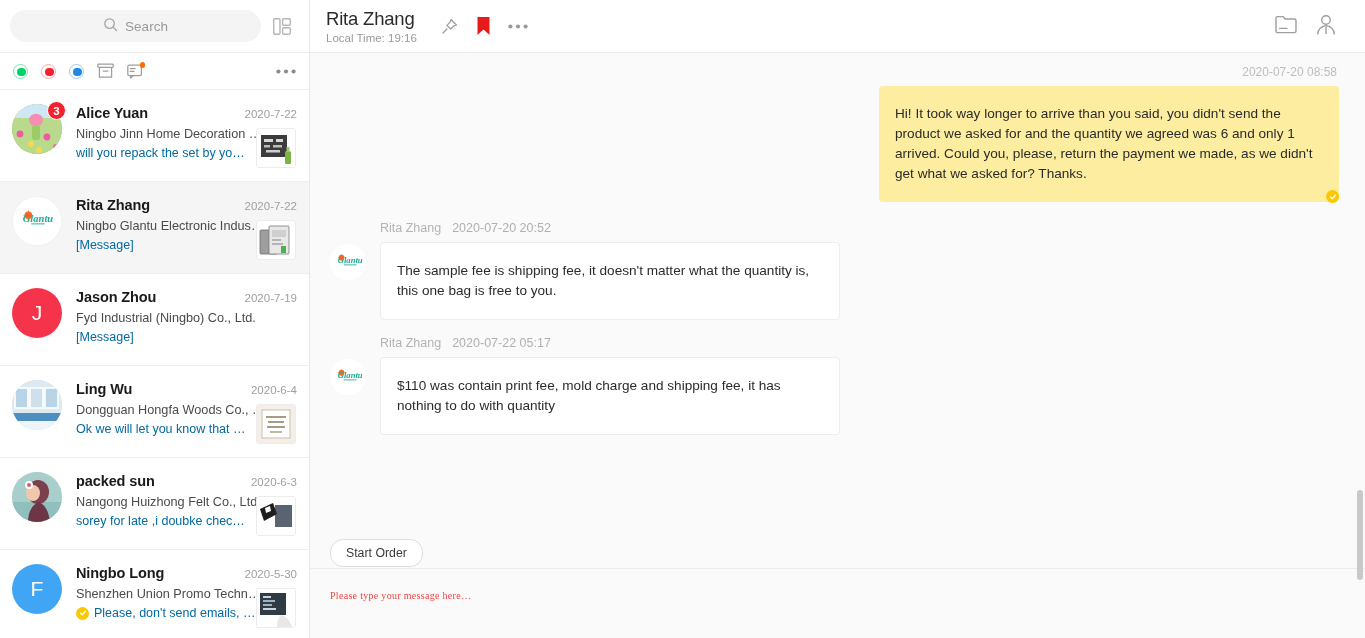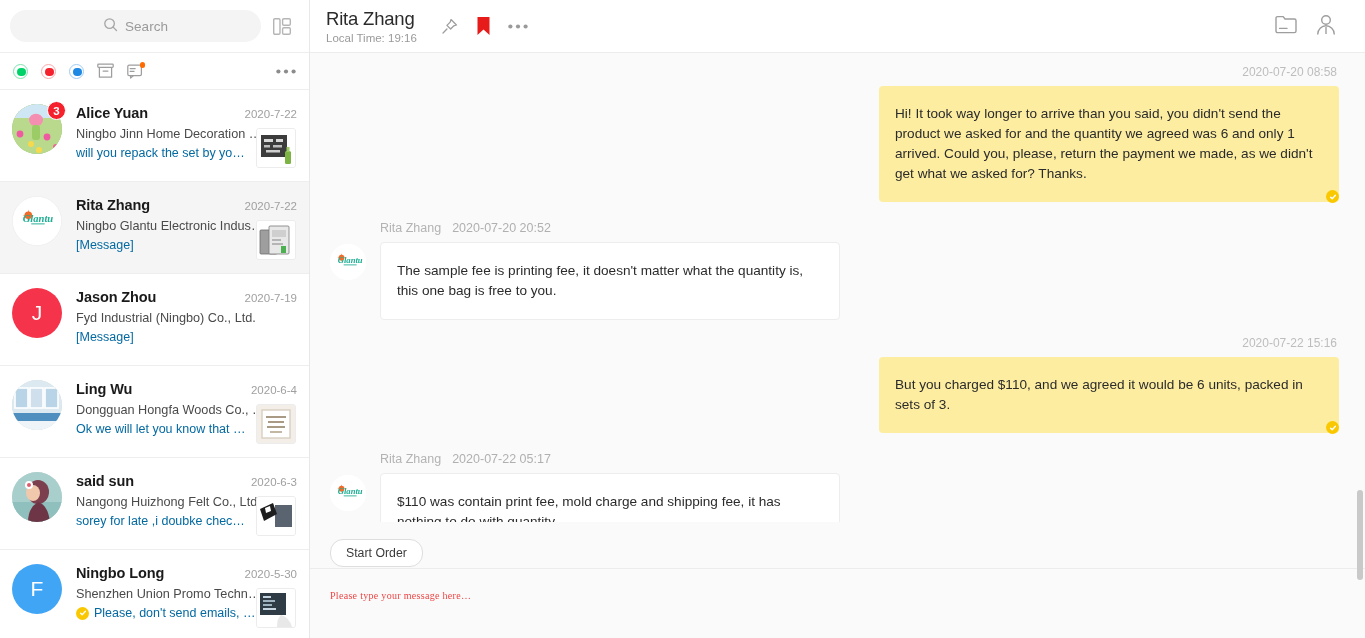--- a/index.html
+++ b/index.html
@@ -402,21 +402,21 @@
               <ellipse cx="26" cy="20" rx="11" ry="12" fill="#7b3f4e"></ellipse>
               <ellipse cx="21" cy="21" rx="7" ry="8" fill="#f0c9ad"></ellipse>
               <path d="M26 30 q10 3 12 20 H16 q0-14 10-20Z" fill="#6d3545"></path>
               <circle cx="17" cy="13" r="4" fill="#ffffff"></circle>
               <circle cx="17" cy="13" r="2" fill="#e05a6e"></circle>
             </svg>
           </div>
         </div>
         <div class="conv-body">
           <div class="conv-top">
-            <span class="conv-name">said sun</span>
+            <span class="conv-name">packed sun</span>
             <span class="conv-date">2020-6-3</span>
           </div>
           <div class="conv-company">Nangong Huizhong Felt Co., Ltd.</div>
           <div class="conv-snippet">
             <span>sorey for late ,i doubke chec…</span>
           </div>
         </div>
         <div class="thumb">
           <svg width="38" height="38" viewBox="0 0 38 38">
             <rect width="38" height="38" fill="#ffffff"></rect>
@@ -533,37 +533,24 @@
           <div class="sm-avatar">
             <svg width="36" height="36" viewBox="0 0 50 50">
               <rect width="50" height="50" fill="#ffffff"></rect>
               <circle cx="16" cy="19" r="4" fill="#ef6c2a"></circle>
               <path d="M16 13 L17 18 L16 25 L15 18 Z" fill="#ef6c2a"></path>
               <path d="M10 19 L15 20 L22 19 L15 18 Z" fill="#ef6c2a"></path>
               <text x="28" y="27" font-family="Liberation Serif, serif" font-size="12" font-style="italic" font-weight="700" fill="#1fae94" text-anchor="middle">Glantu</text>
               <line x1="19" y1="29" x2="37" y2="29" stroke="#1fae94" stroke-width="1.2"></line>
             </svg>
           </div>
-          <div class="bubble in">The sample fee is printing fee, it doesn't matter what the quantity is, this one bag is free to you.</div>
-        </div>
-      </div>
-
-      <div class="msg-out">
-        <div class="meta-out">2020-07-22 15:16</div>
-        <div class="out-row">
-          <div class="bubble out">But you charged $110, and we agreed it would be 6 units, packed in sets of 3.</div>
-        </div>
-        <div style="display:flex;justify-content:flex-end;width:100%;margin-top:-12px;">
-          <span class="out-check">
-            <svg width="8" height="8" viewBox="0 0 10 10">
-                <path d="M2 5.2 L4 7.2 L8 2.9" stroke="#fff" stroke-width="1.7" fill="none" stroke-linecap="round" stroke-linejoin="round"></path>
-              </svg>
-          </span>
-        </div>
-      </div>
+          <div class="bubble in">The sample fee is shipping fee, it doesn't matter what the quantity is, this one bag is free to you.</div>
+        </div>
+      </div>
+
 
       <div class="msg-in">
         <div class="meta-in">
           <span class="mi-name">Rita Zhang</span>
           <span>2020-07-22 05:17</span>
         </div>
         <div class="bubble-row-in">
           <div class="sm-avatar">
             <svg width="36" height="36" viewBox="0 0 50 50">
               <rect width="50" height="50" fill="#ffffff"></rect>

